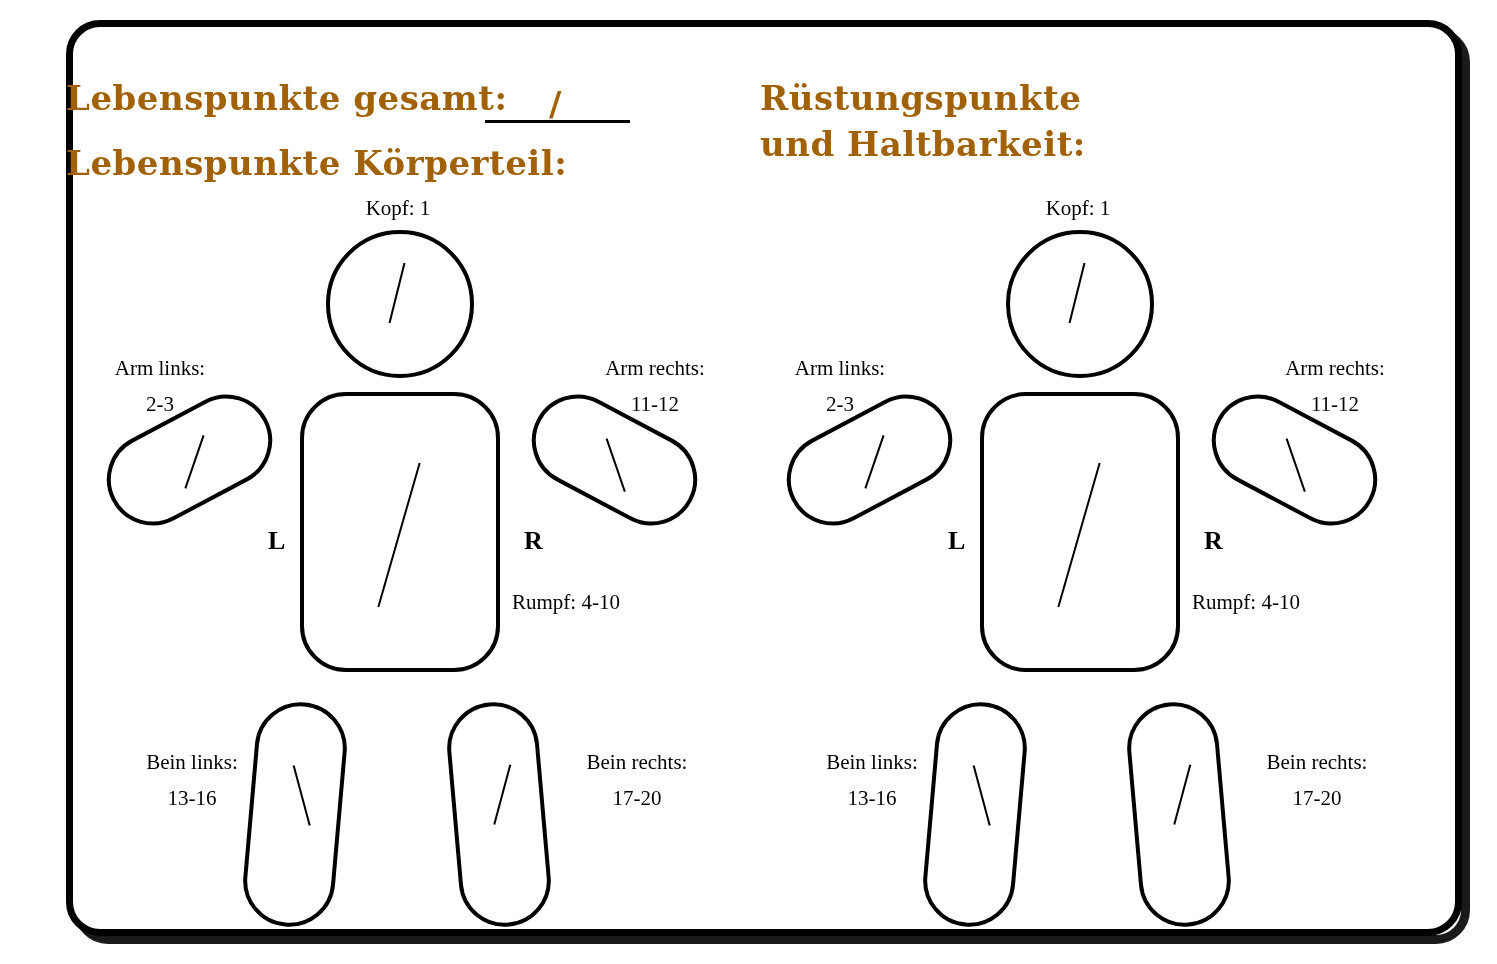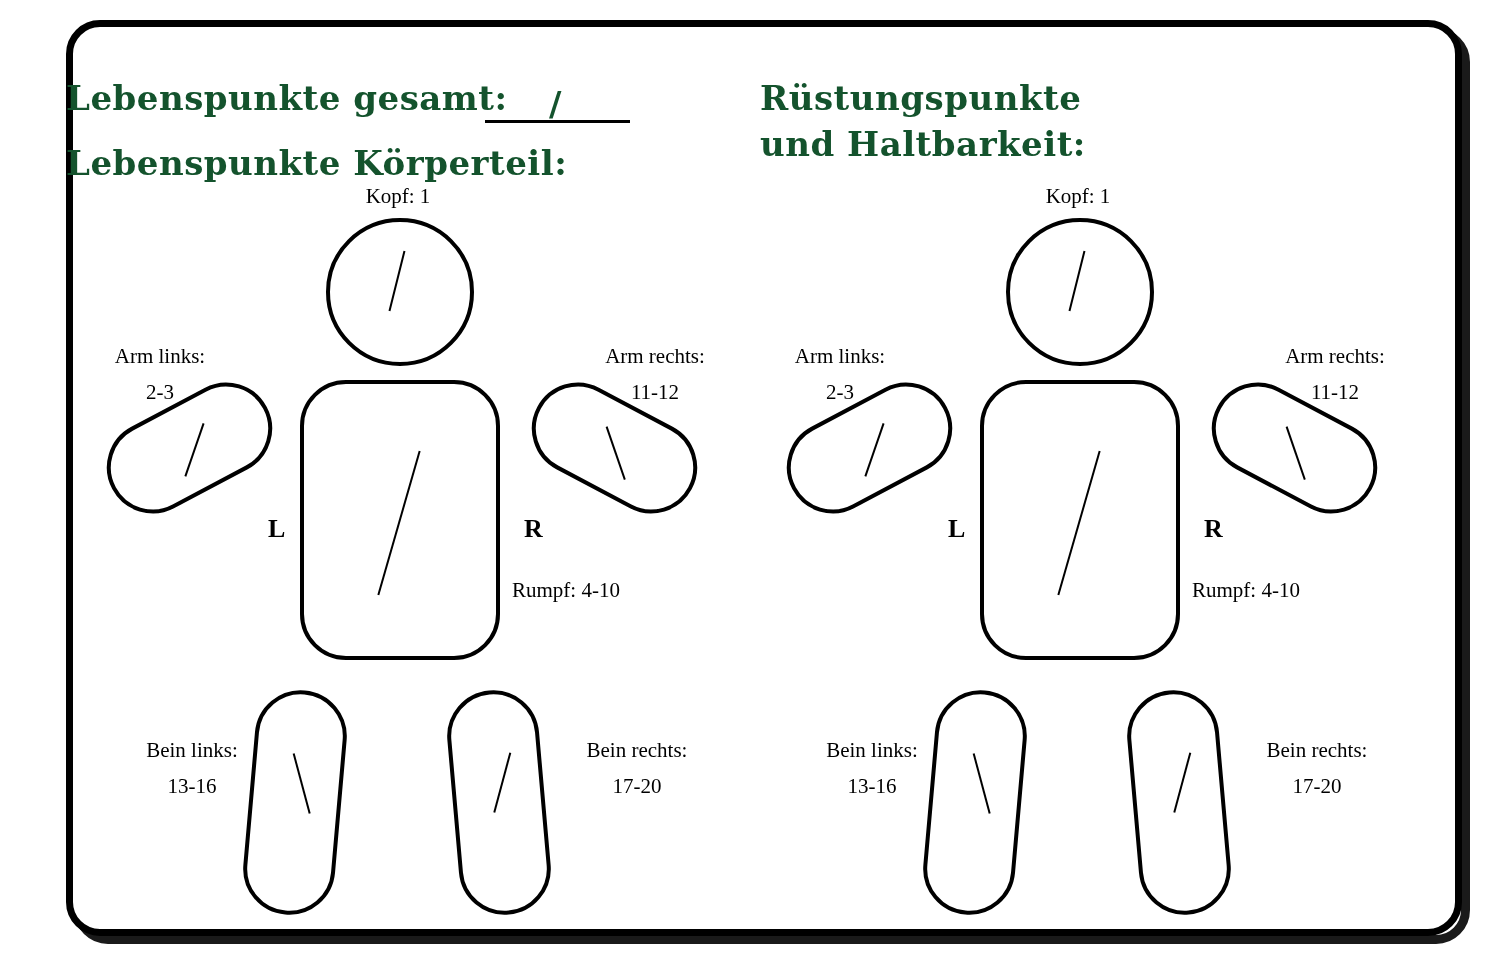--- a/index.html
+++ b/index.html
@@ -42,21 +42,21 @@
 
   
   .fraktur {
     font-family: "DejaVu Serif", serif;
     font-weight: bold;
     letter-spacing: 0.5px;
   }
   .hdr {
     position: absolute;
     white-space: nowrap;
-    color: #14532d;
+    color: #a16207;
   }
   #hp-total-label { left: 66px; top: 78px; font-size: 34px; }
   #hp-total-blank {
     position: absolute;
     left: 485px;
     top: 120px;
     width: 145px;
     height: 3px;
     background: #000;
   }
@@ -67,21 +67,21 @@
     font-size: 34px;
     transform: rotate(0deg);
   }
   #hp-part-label { left: 66px; top: 143px; font-size: 34px; }
   #armor-label-1 { left: 760px; top: 78px; font-size: 34px; }
   #armor-label-2 { left: 760px; top: 124px; font-size: 34px; }
 
   
   .figure {
     position: absolute;
-    top: 180px;
+    top: 192px;
     width: 660px;
     height: 740px;
   }
   #figure-left  { left: 72px; }
   #figure-right { left: 752px; }
 
   .lbl {
     position: absolute;
     white-space: nowrap;
     font-size: 21px;

